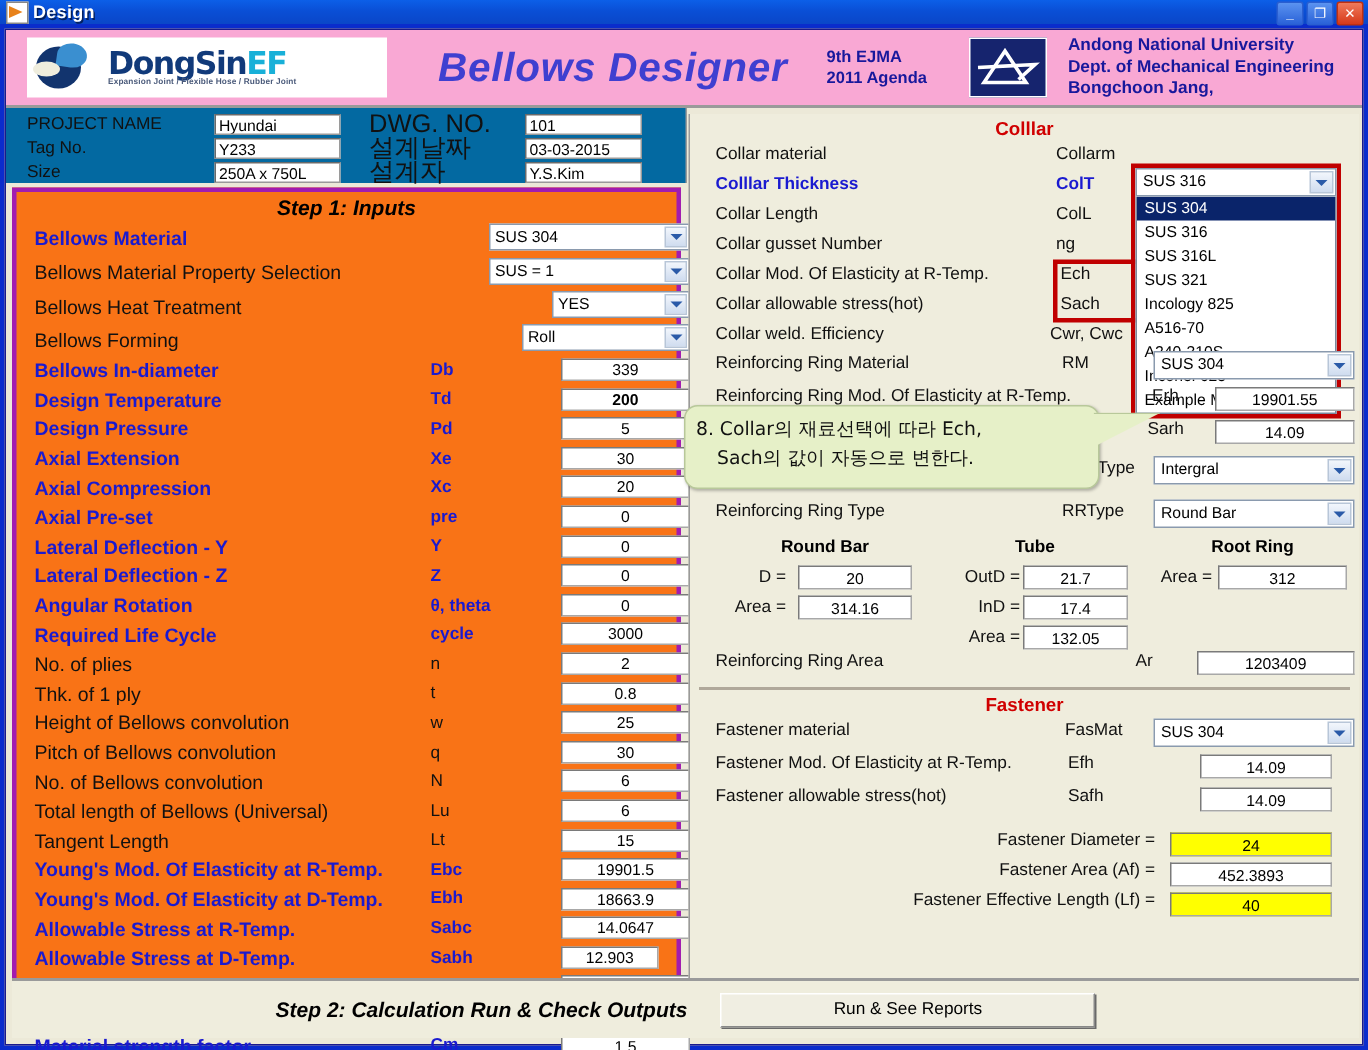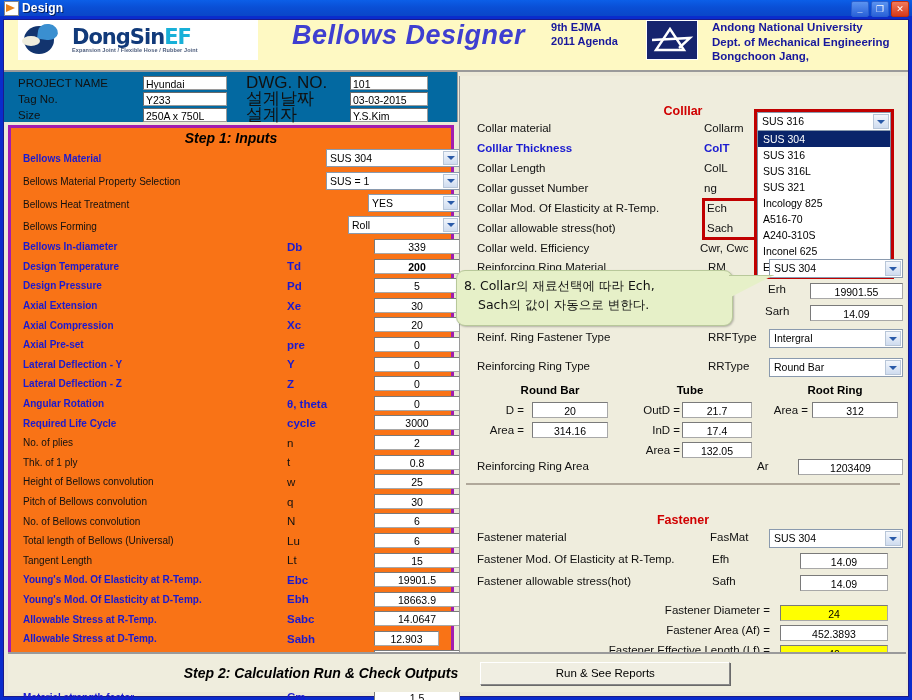--- a/index.html
+++ b/index.html
@@ -32,21 +32,21 @@
         display:flex;align-items:center;justify-content:center;font-weight:bold;
         background:linear-gradient(to bottom,#5b93f0,#2a62d8);border-radius:2px;}
   .tbtn.close{background:linear-gradient(to bottom,#f07a5b,#d63a1a);border-color:#c03010;}
   
   .client{
     position:absolute;left:3px;top:19px;width:906px;height:678px;
     background:#ece9d8;border:1px solid #1a1a8c;box-sizing:border-box;
   }
   
   .header{
-    height:52px;background:#fef9c3;display:flex;align-items:flex-start;
+    height:52px;background:#f9a8d4;display:flex;align-items:center;
     border-bottom:2px solid #9a9a9a;position:relative;box-sizing:border-box;
   }
   .logo-box{width:240px;height:40px;margin-left:14px;display:flex;align-items:center;background:#fff;}
   .logo-mark{width:50px;height:36px;position:relative;flex:0 0 auto;margin-left:2px;}
   .logo-mark .c1{position:absolute;left:4px;top:4px;width:30px;height:28px;border-radius:50%;
      background:#12346e;}
   .logo-mark .c2{position:absolute;left:18px;top:2px;width:20px;height:16px;border-radius:50% 50% 50% 0;
      background:#3a8fd0;transform:rotate(8deg);}
   .logo-mark .c3{position:absolute;left:2px;top:14px;width:18px;height:10px;background:#efeddd;
      border-radius:50%;}
@@ -83,21 +83,21 @@
     position:absolute;left:4px;top:105px;width:446px;height:545px;
     background:#f97316;border:3px solid #a21caf;box-sizing:border-box;
   }
   .step1{
     text-align:center;font-size:14px;font-style:italic;font-weight:bold;color:#000;
     padding:2px 0 1px 0;
   }
   .rows{padding:0 0 0 12px;}
   .row{display:flex;align-items:center;height:20px;position:relative;}
   .row.tight{height:19.6px;}
-  .lbl{font-size:10px;color:#111;flex:0 0 auto;}
+  .lbl{font-size:13px;color:#111;flex:0 0 auto;}
   .lbl.b{font-weight:bold;color:#1a1ad0;}
   .sym{position:absolute;left:264px;font-size:11.5px;color:#111;}
   .sym.b{font-weight:bold;color:#1a1ad0;}
   .val{
     position:absolute;background:#fff;border:1px solid #a8a8a8;
     border-top-color:#7a7a7a;border-left-color:#7a7a7a;
     font-size:10.5px;height:15px;line-height:15px;text-align:center;color:#000;box-sizing:border-box;
   }
   .combo{
     position:absolute;background:#fff;border:1px solid #8a9aae;height:18px;box-sizing:border-box;
@@ -108,21 +108,21 @@
     background:linear-gradient(to bottom,#f2f6fc,#cfdcef);border:1px solid #b8c6d8;
     box-sizing:border-box;display:flex;align-items:center;justify-content:center;
   }
   .combo .arr:after{content:"";border-left:4px solid transparent;border-right:4px solid transparent;
     border-top:4px solid #2a5aa8;display:block;}
   
   .right-panel{
     position:absolute;left:455px;top:56px;width:447px;height:594px;
     background:#efeddd;border-left:1px solid #9a9a9a;box-sizing:border-box;
   }
-  .sec-title{text-align:center;font-size:12.5px;font-weight:bold;color:#d00000;padding:3px 0 2px;margin-top:25px;}
+  .sec-title{text-align:center;font-size:12.5px;font-weight:bold;color:#d00000;padding:3px 0 2px;}
   .rrow{position:relative;height:20px;}
   .rlbl{position:absolute;left:17px;font-size:11.5px;color:#111;top:2px;}
   .rlbl.b{font-weight:bold;color:#1a1ad0;}
   .rsym{position:absolute;left:244px;font-size:11.5px;color:#111;top:2px;}
   .rsym.b{font-weight:bold;color:#1a1ad0;}
   .rval{
     position:absolute;background:#fff;border:1px solid #a8a8a8;
     border-top-color:#7a7a7a;border-left-color:#7a7a7a;
     font-size:10.5px;height:16px;line-height:16px;text-align:center;color:#000;box-sizing:border-box;
   }

